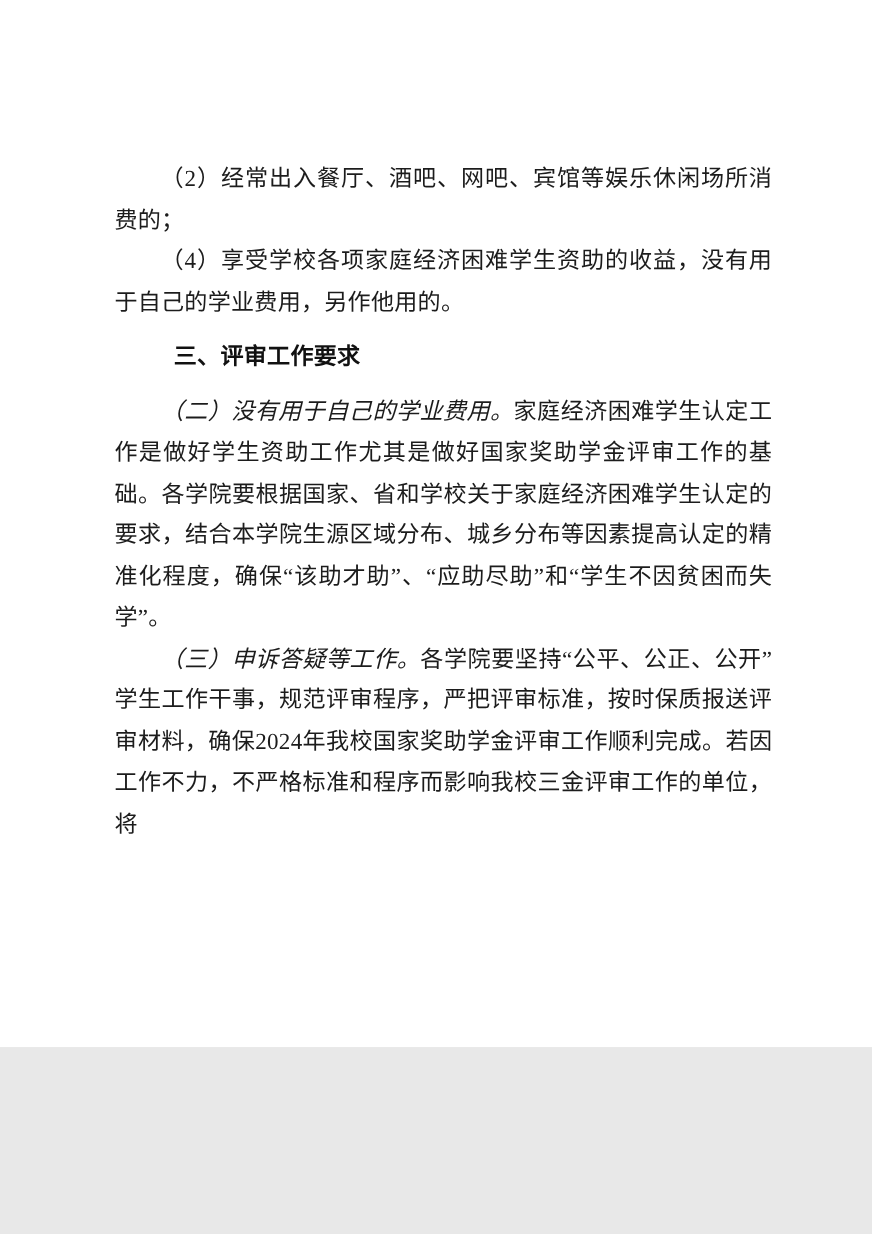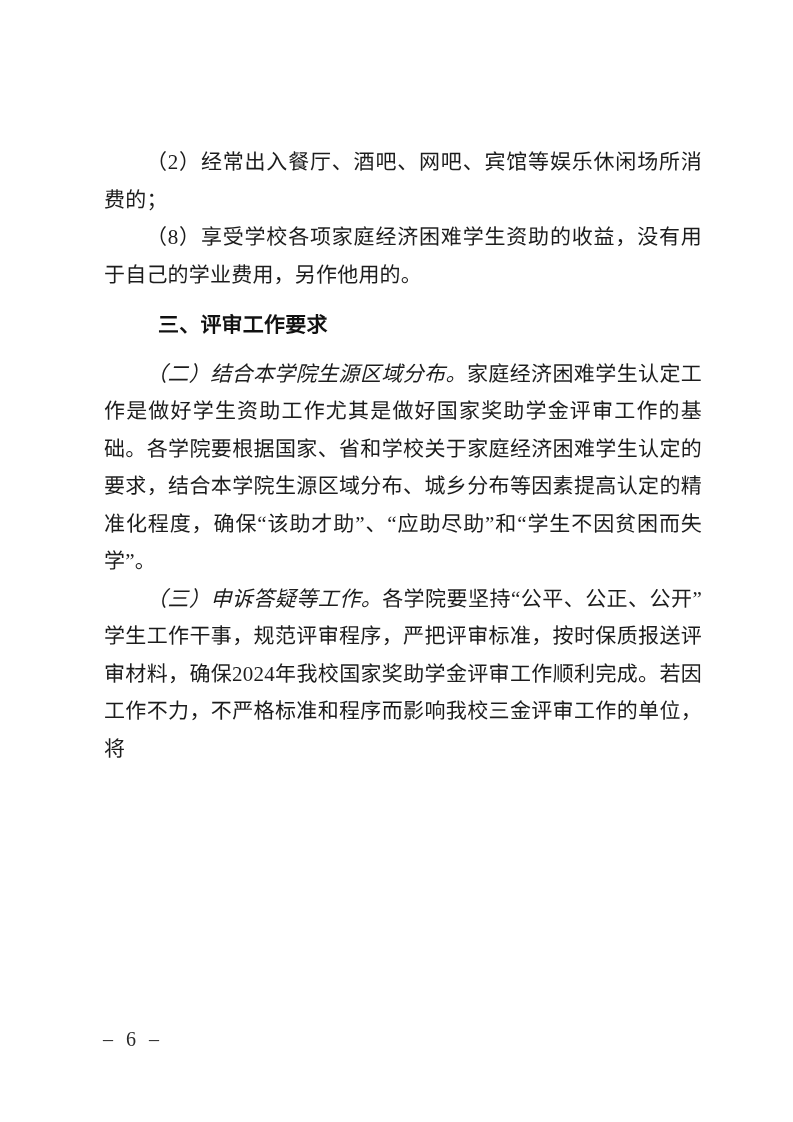--- a/index.html
+++ b/index.html
@@ -3,21 +3,21 @@
 <meta charset="utf-8">
 <style>
   html, body {
     margin: 0;
     padding: 0;
     background: #e8e8e8;
   }
   .page {
     position: relative;
     width: 793px;
-    height: 1122px;
+    height: 952px;
     background: #ffffff;
     overflow: hidden;
     font-family: "Liberation Serif", "DejaVu Serif", serif;
     color: #1c1c1c;
   }
   .content {
     position: absolute;
     top: 144px;
     left: 104px;
     width: 598px;
@@ -57,26 +57,26 @@
   }
 </style>
 </head>
 <body>
 
 <div class="page">
   <div class="content">
 
     <p>（2）经常出入餐厅、酒吧、网吧、宾馆等娱乐休闲场所消费的；</p>
 
-    <p>（8）享受学校各项家庭经济困难学生资助的收益，没有用于自己的学业费用，另作他用的。</p>
+    <p>（4）享受学校各项家庭经济困难学生资助的收益，没有用于自己的学业费用，另作他用的。</p>
 
 
     <h2 class="heading">三、评审工作要求</h2>
 
 
-    <p><span class="lead">（二）结合本学院生源区域分布。</span><span>家庭经济困难学生认定工作是做好学生资助工作尤其是做好国家奖助学金评审工作的基础。各学院要根据国家、省和学校关于家庭经济困难学生认定的要求，结合本学院生源区域分布、城乡分布等因素提高认定的精准化程度，确保“该助才助”、“应助尽助”和“学生不因贫困而失学”。</span></p>
+    <p><span class="lead">（二）没有用于自己的学业费用。</span><span>家庭经济困难学生认定工作是做好学生资助工作尤其是做好国家奖助学金评审工作的基础。各学院要根据国家、省和学校关于家庭经济困难学生认定的要求，结合本学院生源区域分布、城乡分布等因素提高认定的精准化程度，确保“该助才助”、“应助尽助”和“学生不因贫困而失学”。</span></p>
 
     <p><span class="lead">（三）申诉答疑等工作。</span><span>各学院要坚持“公平、公正、公开”学生工作干事，规范评审程序，严把评审标准，按时保质报送评审材料，确保2024年我校国家奖助学金评审工作顺利完成。若因工作不力，不严格标准和程序而影响我校三金评审工作的单位，将</span></p>
 
   </div>
 
   <div class="page-number">– 6 –</div>
 </div>
 
 </body></html>

